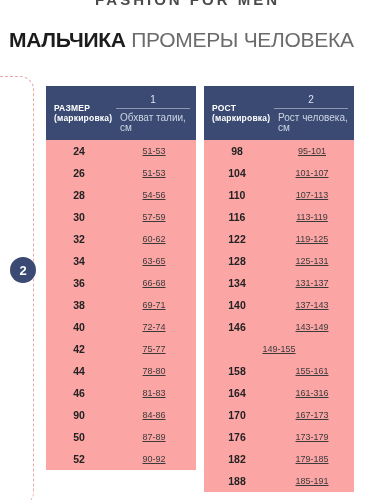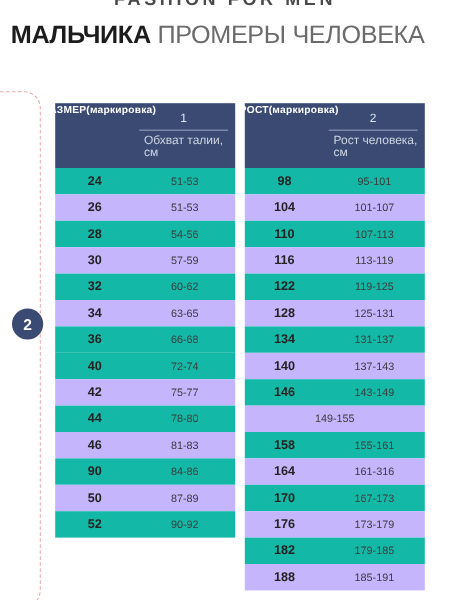--- a/index.html
+++ b/index.html
@@ -31,21 +31,21 @@
   .step-badge{
     position:absolute;left:10px;top:257px;
     width:26px;height:26px;border-radius:50%;
     background:#3a4a73;
     color:#ffffff;
     font-size:13px;font-weight:bold;
     display:flex;align-items:center;justify-content:center;
     line-height:1;
   }
   .page-title{
-    position:absolute;left:9px;top:18px;
+    position:absolute;left:9px;top:28px;
     font-size:21px;line-height:24px;
     white-space:nowrap;
   }
   .title-bold{
     font-weight:bold;color:#1c1c1c;
     font-stretch:condensed;
     letter-spacing:-0.3px;
   }
   .title-light{
     font-weight:normal;color:#6b6b6b;
@@ -60,21 +60,21 @@
   .table-block{width:150px;}
   .thead{
     background:#3a4a73;
     height:54px;
     display:flex;
     align-items:stretch;
     color:#ffffff;
   }
   .thead-left{
     width:66px;
-    display:flex;flex-direction:row;justify-content:center;
+    display:flex;flex-direction:column;justify-content:center;
     padding-left:8px;box-sizing:border-box;
   }
   .thead-left .l1{font-size:8.5px;font-weight:bold;line-height:10px;letter-spacing:0.2px;}
   .thead-left .l2{font-size:8.5px;font-weight:bold;line-height:10px;letter-spacing:0.2px;}
   .thead-right{
     flex:1;
     display:flex;flex-direction:column;
     align-items:center;justify-content:center;
     padding:4px 6px 4px 4px;box-sizing:border-box;
   }
@@ -84,30 +84,30 @@
   }
   .thead-rule{
     width:100%;height:1px;background:#8c97b4;margin-bottom:4px;
   }
   .thead-sub{
     font-size:10px;line-height:9.5px;color:#cdd4e3;
     text-align:left;width:100%;padding-left:4px;box-sizing:border-box;
   }
   .trow{
     height:22px;display:flex;align-items:center;
-    background:#14b8a6;
-  }
-  .trow.alt{background:#c4b5fd;}
+    background:#fca5a5;
+  }
+  .trow.alt{background:#fca5a5;}
   .cell-size{
     width:66px;text-align:center;
     font-size:10.5px;font-weight:bold;color:#222222;
   }
   .cell-val{
     flex:1;text-align:center;
-    font-size:9px;color:#3b3b3b;
+    font-size:9px;color:#3b3b3b;text-decoration:underline;
   }
 </style>
 </head>
 <body>
 
 <div class="brand-strip">
   <div class="brand-text">FASHION FOR MEN</div>
 </div>
 
 <div class="dashed-box"></div>
@@ -155,20 +155,24 @@
           <div class="cell-val">60-62</div>
         </div>
         <div class="trow alt">
           <div class="cell-size">34</div>
           <div class="cell-val">63-65</div>
         </div>
         <div class="trow">
           <div class="cell-size">36</div>
           <div class="cell-val">66-68</div>
         </div>
+        <div class="trow alt">
+          <div class="cell-size">38</div>
+          <div class="cell-val">69-71</div>
+        </div>
         <div class="trow">
           <div class="cell-size">40</div>
           <div class="cell-val">72-74</div>
         </div>
         <div class="trow alt">
           <div class="cell-size">42</div>
           <div class="cell-val">75-77</div>
         </div>
         <div class="trow">
           <div class="cell-size">44</div>

